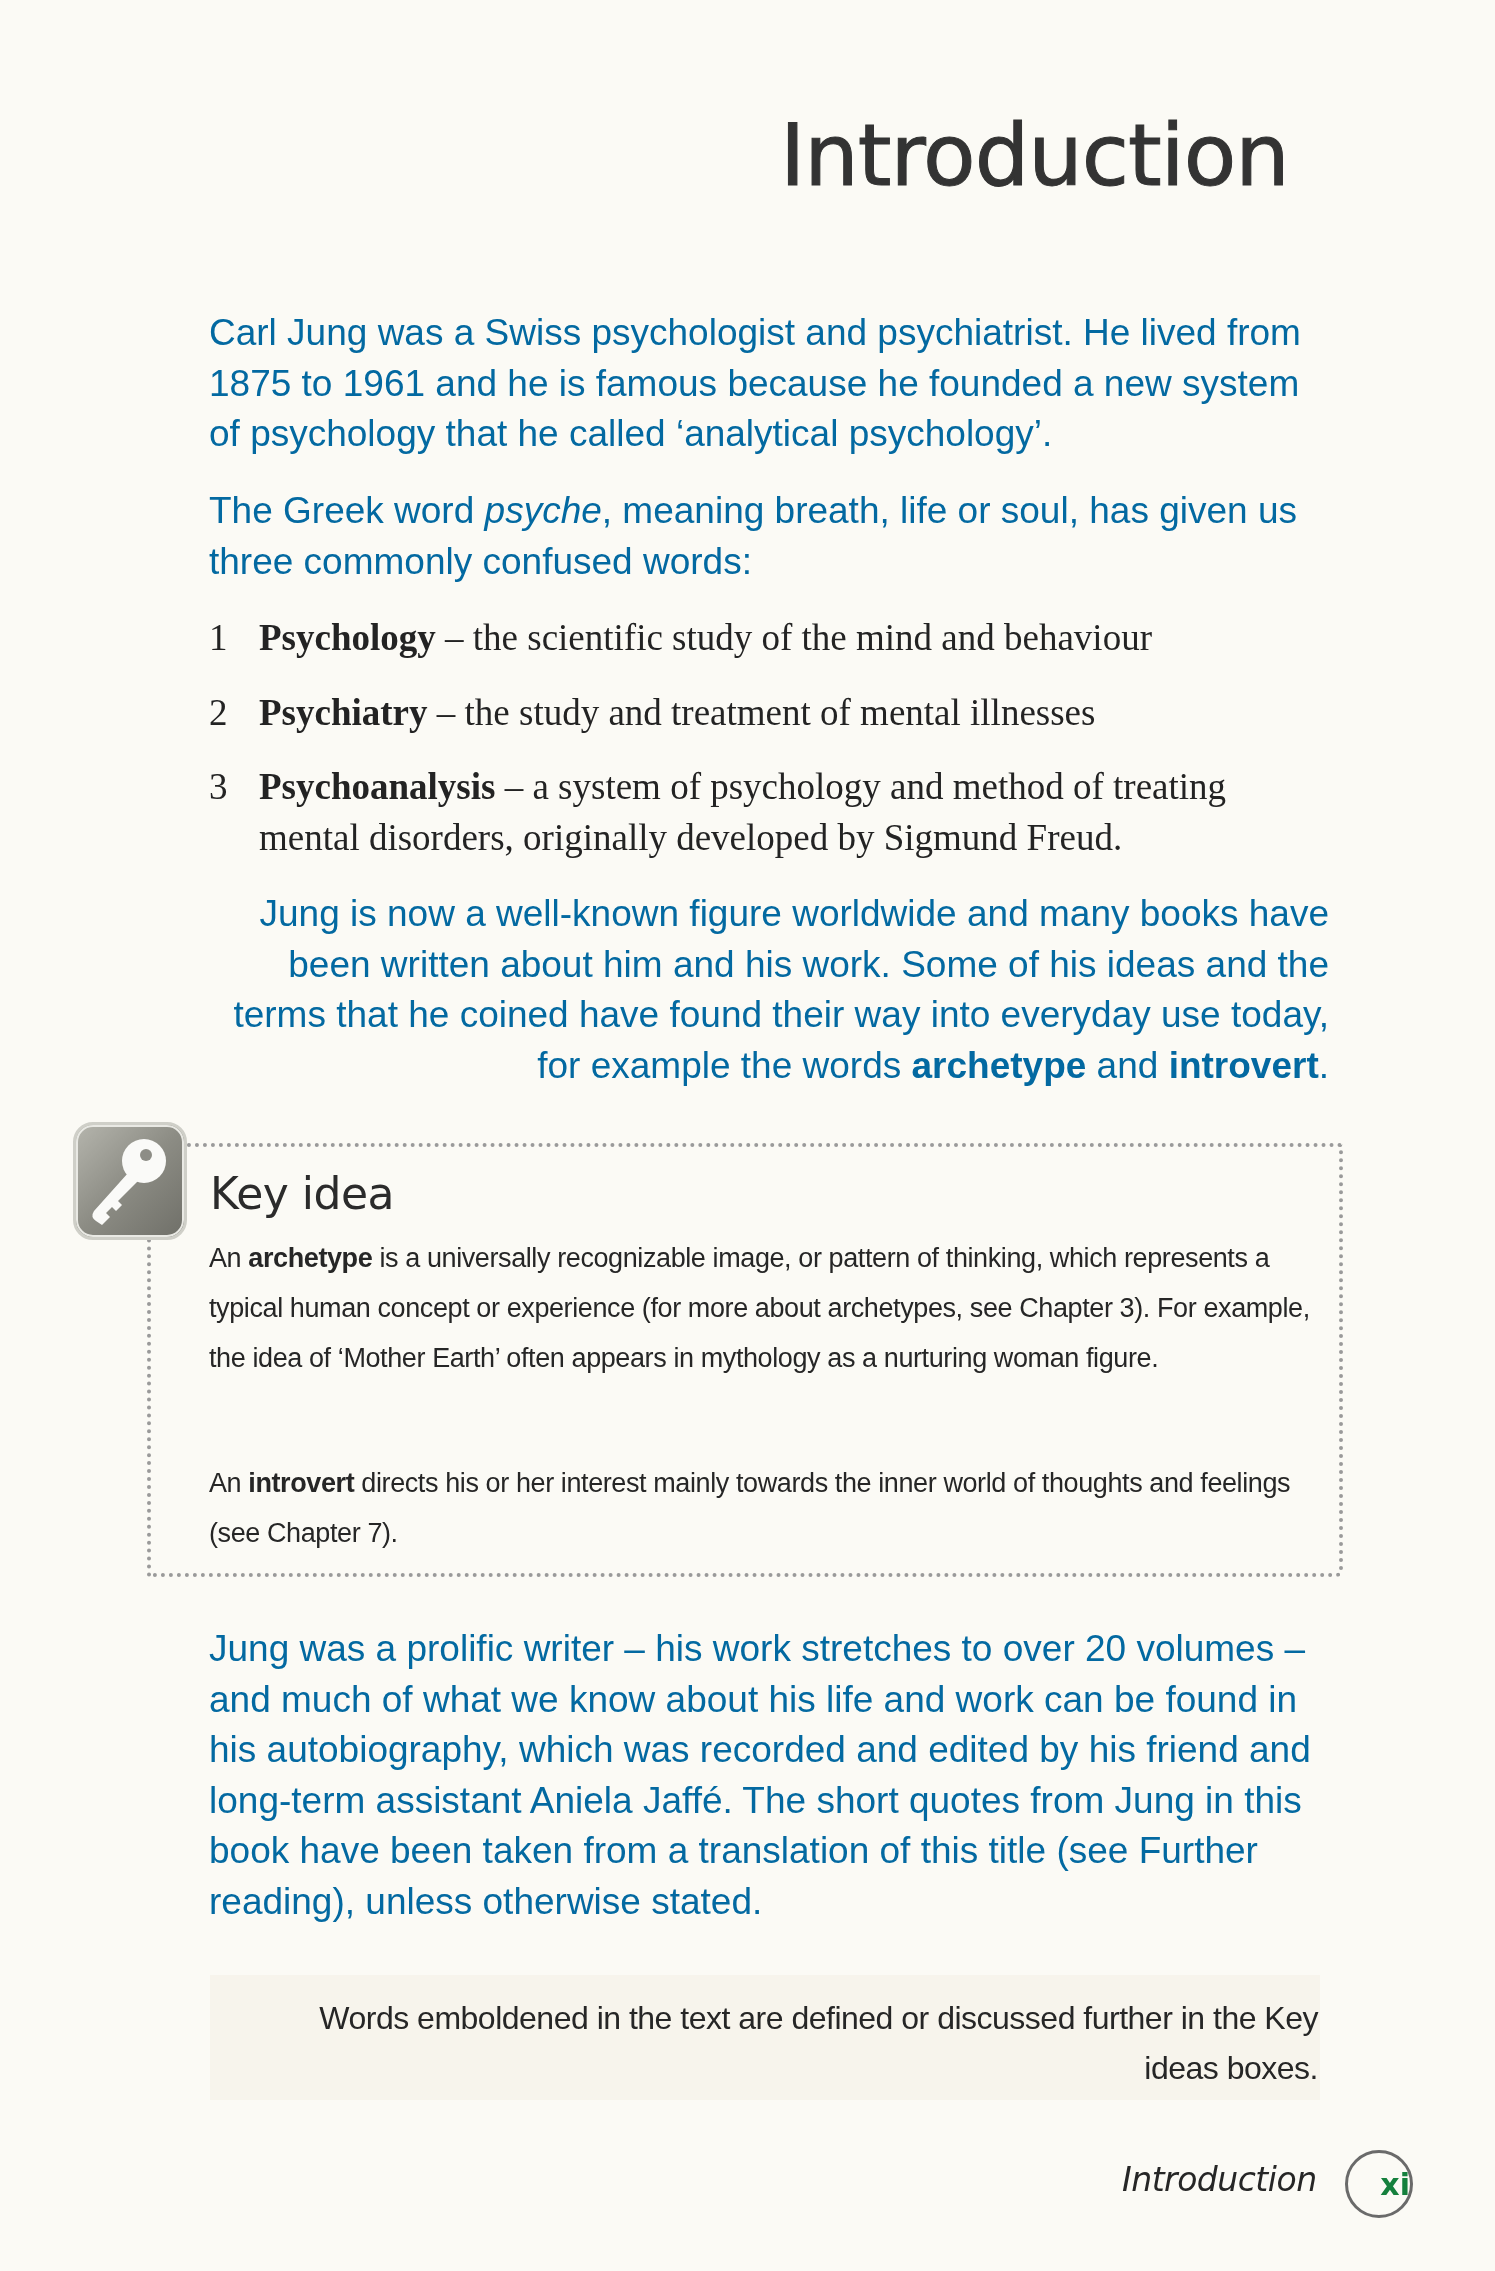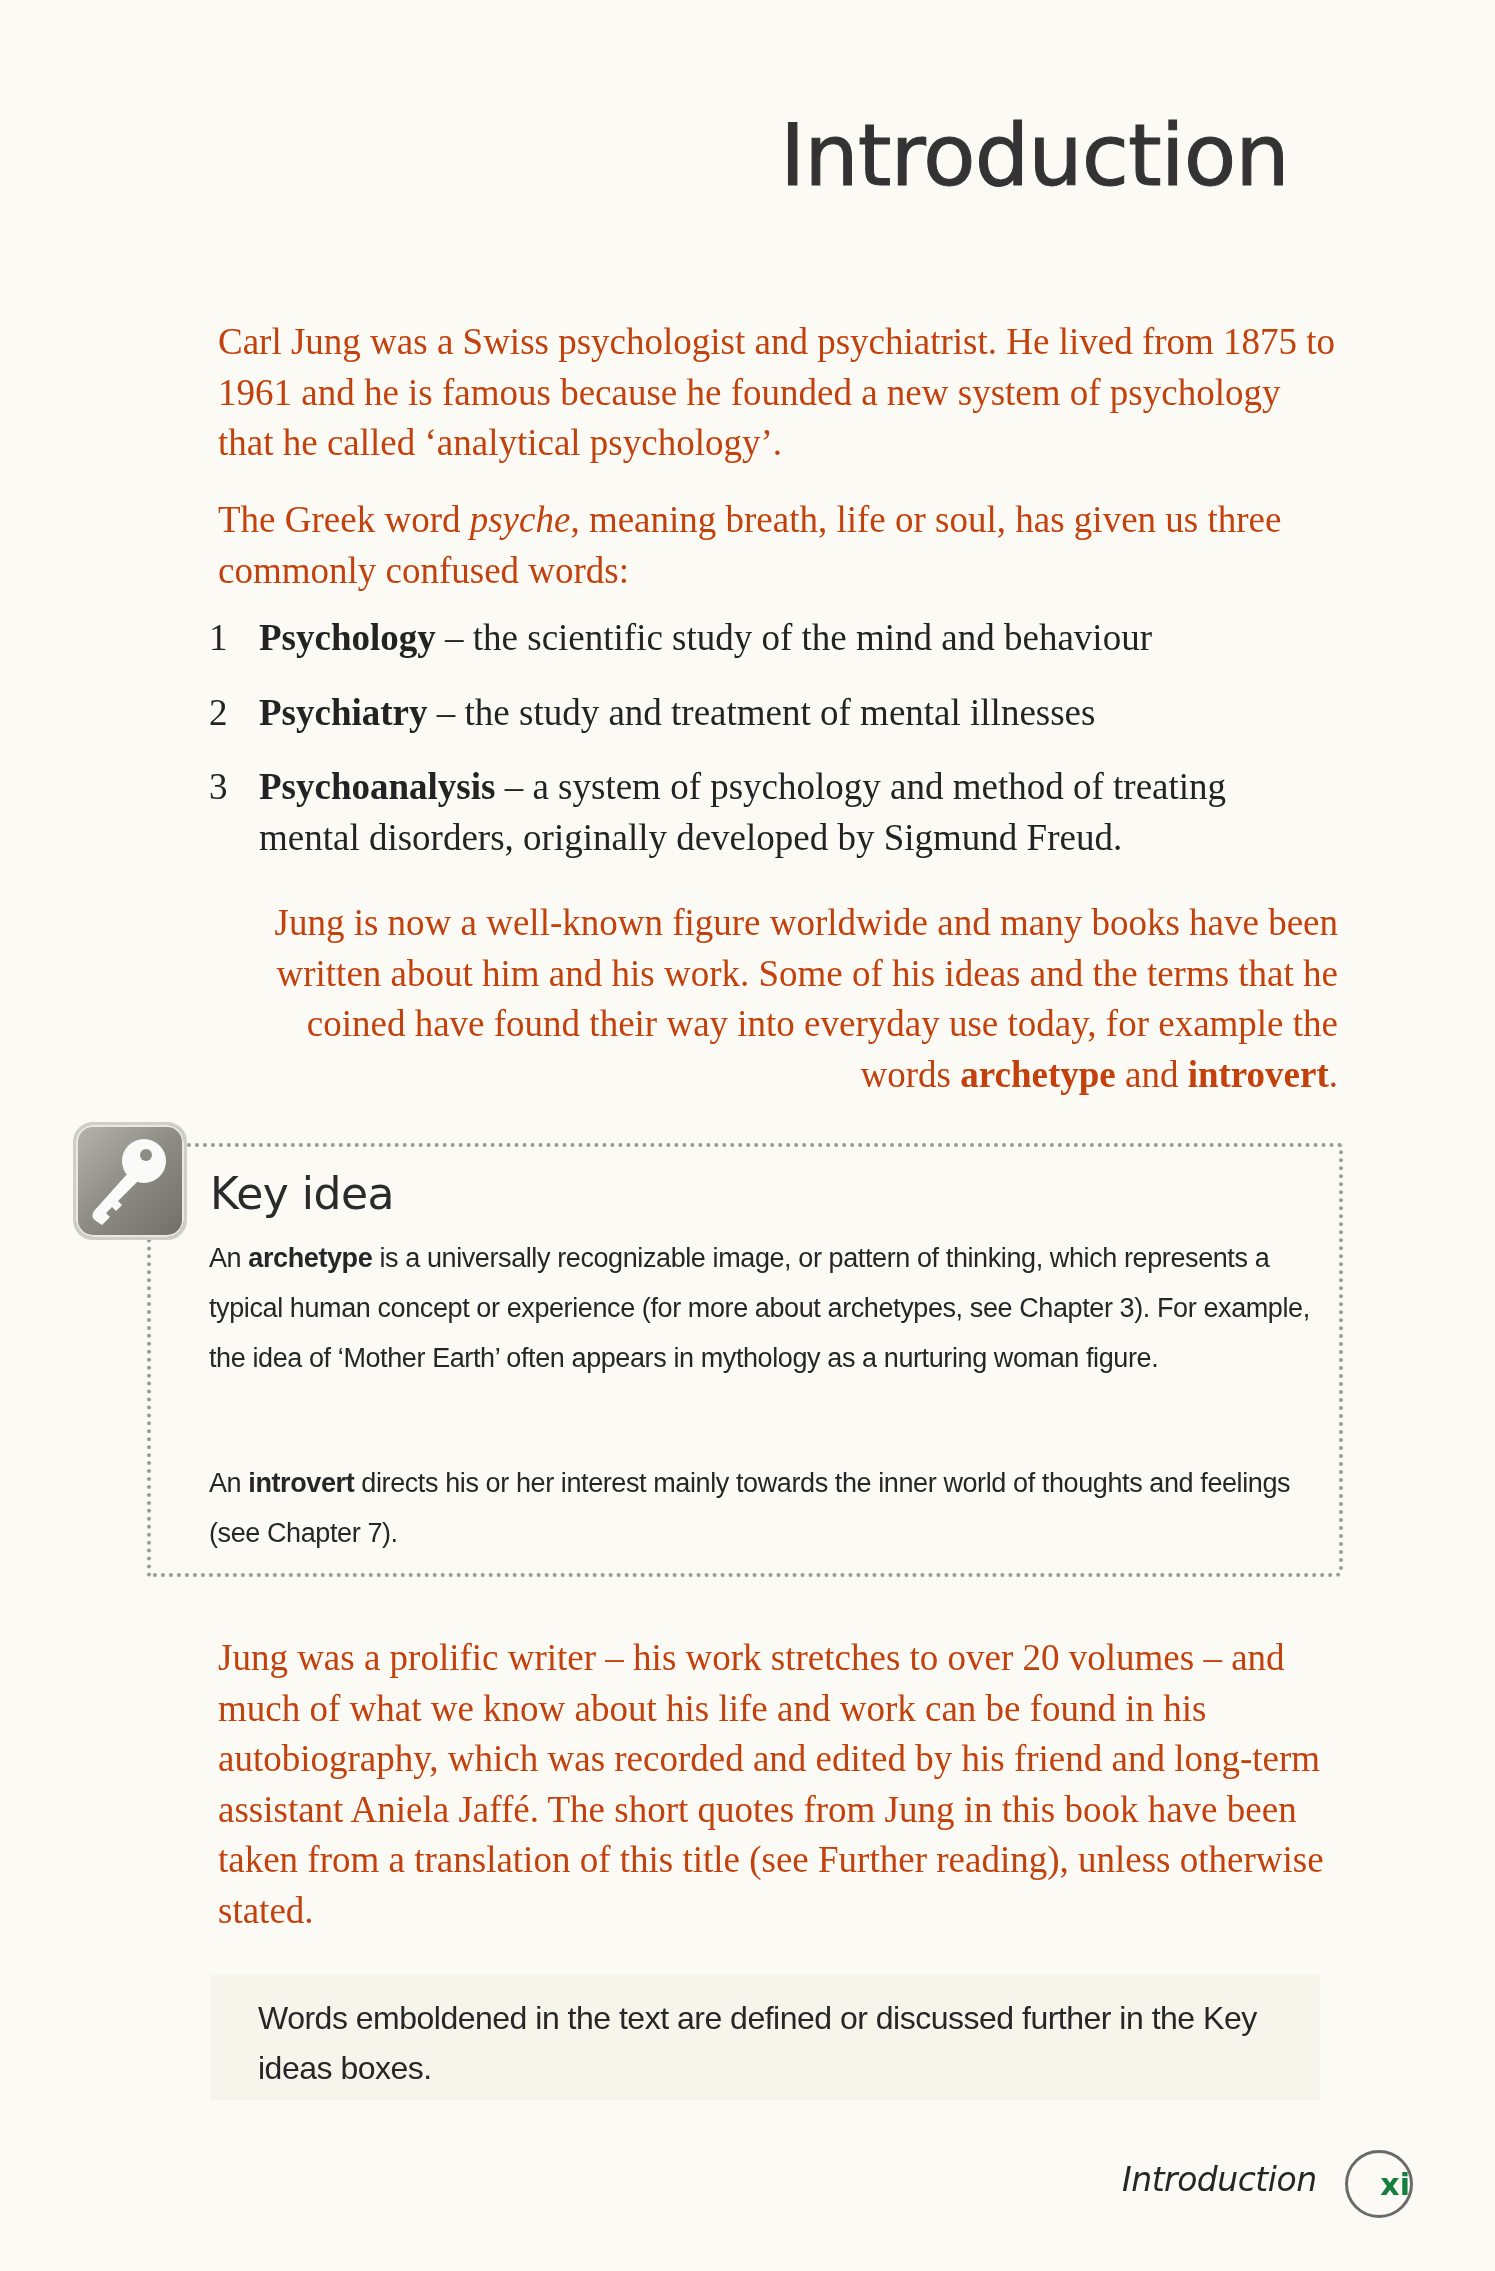--- a/index.html
+++ b/index.html
@@ -10,22 +10,22 @@
   }
   .page-title {
     position:absolute; left:780px; top:112px;
     font-family:"DejaVu Sans", sans-serif; font-weight:normal;
     font-size:86px; letter-spacing:-1px; color:#333;
     margin:0; line-height:1;
     -webkit-text-stroke:1px #333;
   }
   .body-text {
     position:absolute; left:209px; width:1120px;
-    font-family:Liberation Serif, serif; font-size:37px;
-    line-height:50.5px; color:#c2410c; margin:9px;
+    font-family:Liberation Sans, sans-serif; font-size:37px;
+    line-height:50.5px; color:#0369a1; margin:0;
   }
   .body-text b { font-weight:bold; }
   .list { position:absolute; left:209px; width:1120px; margin:0; padding:0; list-style:none;
     font-family:"Liberation Serif", serif; font-size:37px; line-height:50.5px; color:#232323; }
   .list li { position:relative; padding-left:50px; margin:0; }
   .list .num { position:absolute; left:0; top:0; }
   .list .term { font-weight:bold; }
 
   .keybox {
     position:absolute; left:147px; top:1143px; width:1196px; height:434px;
@@ -52,20 +52,21 @@
   .box-text b { font-weight:bold; }
 
   .note {
     position:absolute; left:210px; top:1975px; width:1110px; height:125px;
     background:#f7f4ec;
   }
   .note-text {
     position:absolute; left:258px; top:1993px; width:1060px; margin:0;
     font-family:"Liberation Sans", sans-serif; font-size:32px; line-height:50px; color:#262626;
     letter-spacing:-0.5px;
+    text-align:right;
   }
   .footer-label {
     position:absolute; left:1122px; top:2160px;
     font-family:"DejaVu Sans", sans-serif; font-style:italic; font-size:33px; color:#262626;
     letter-spacing:-0.5px;
   }
   .page-num {
     position:absolute; left:1345px; top:2150px; width:68px; height:68px;
     border:3px solid #6a6a6a; border-radius:50%; box-sizing:border-box;
     display:flex; align-items:center; justify-content:flex-end;

